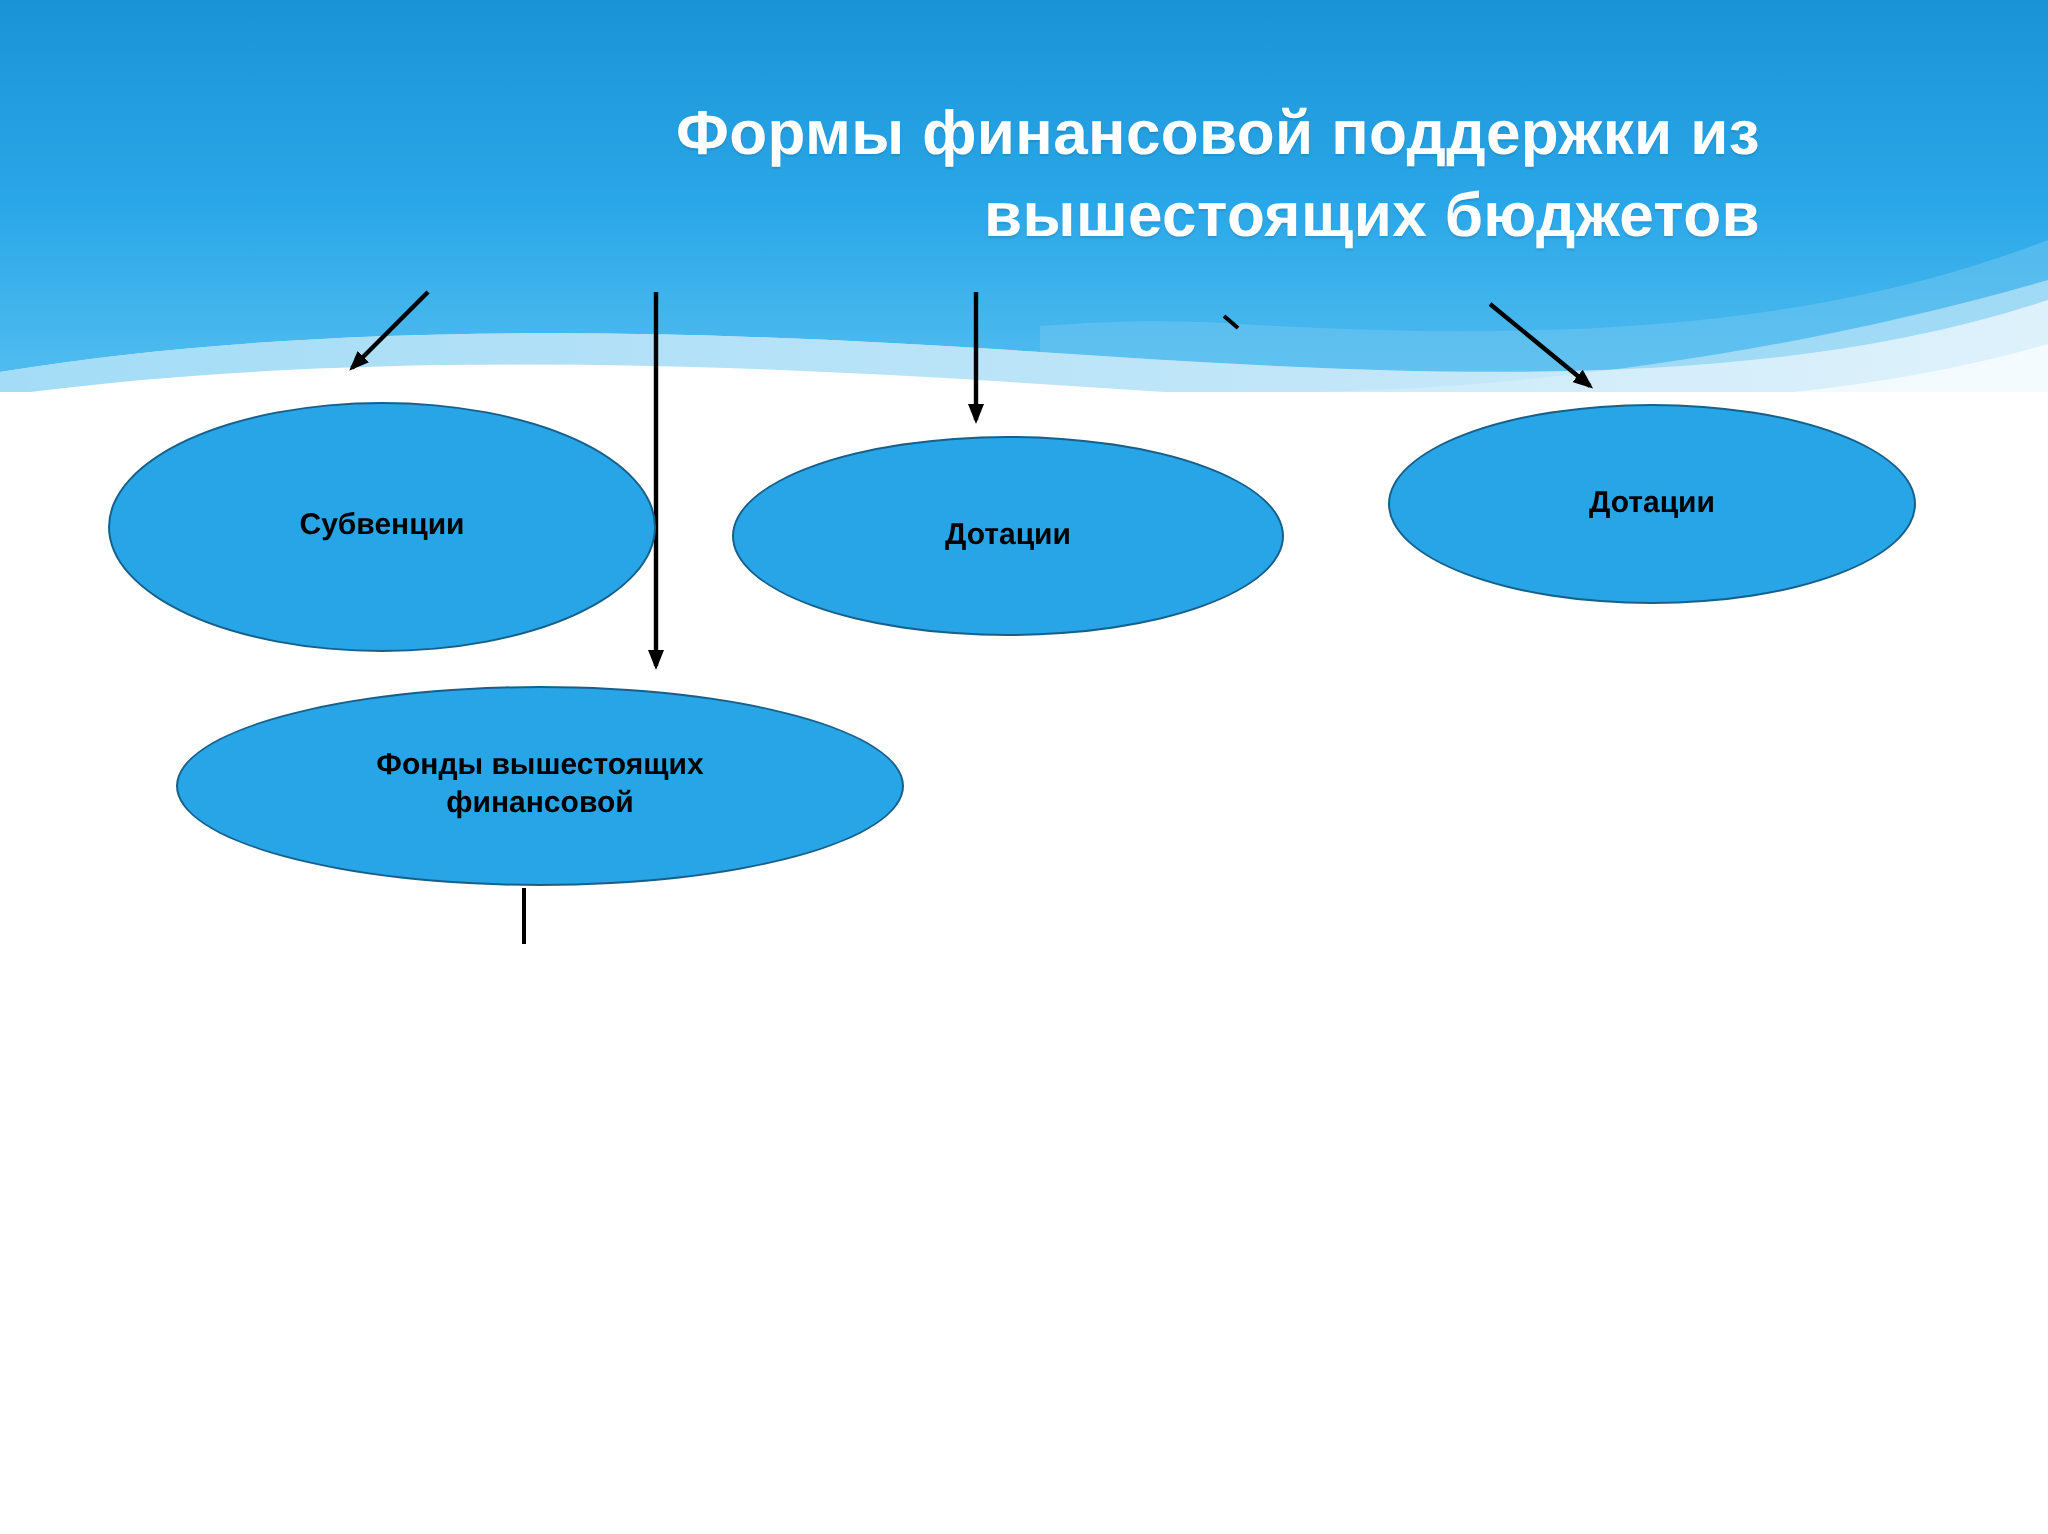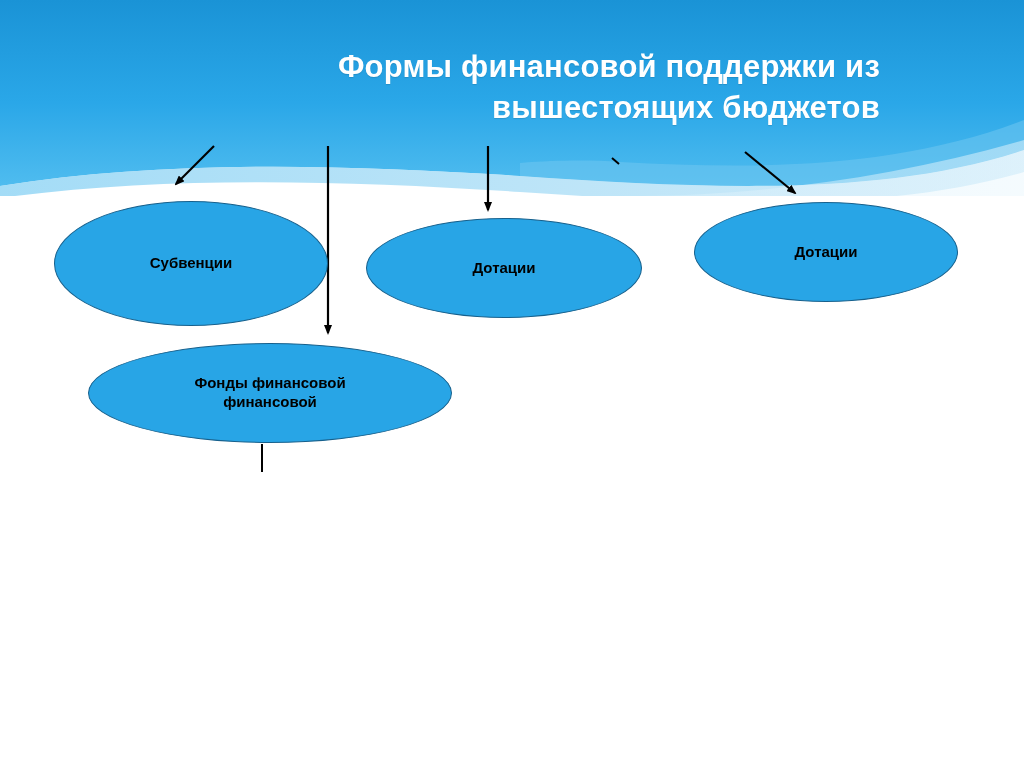--- a/index.html
+++ b/index.html
@@ -143,19 +143,19 @@
     <div class="node" id="node-subsidii">
       <span>Дотации</span>
     </div>
 
     <div class="node" id="node-dotacii">
       <span>Дотации</span>
     </div>
 
     <div class="node" id="node-fondy">
       <span>
-        <span>Фонды финансовой</span>
+        <span>Фонды вышестоящих</span>
         <span>финансовой</span>
       </span>
     </div>
 
   </div>
 </div>
 
 </body></html>

